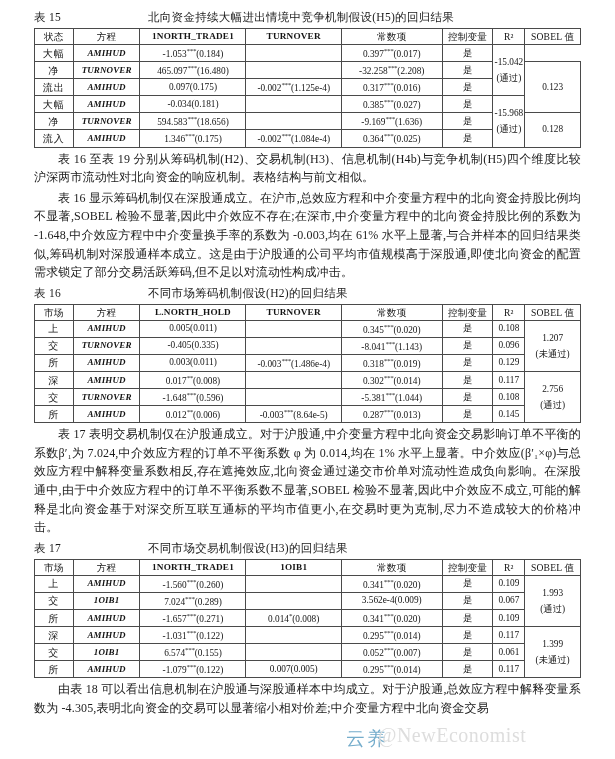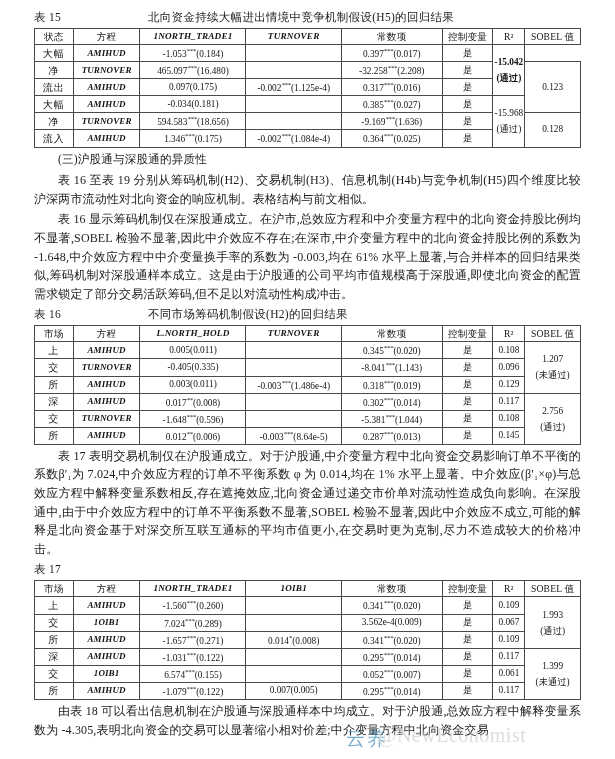--- a/index.html
+++ b/index.html
@@ -60,21 +60,20 @@
     line-height:13px;
     font-weight:400;
     overflow:hidden;
     white-space:nowrap;
   }
   table.reg thead th{
     font-size:9.6px;
     letter-spacing:.2px;
   }
   table.reg thead th.ital{
-    font-style:italic;
     font-weight:700;
     font-size:9.2px;
   }
   table.reg tbody td.eq{
     font-style:italic;
     font-weight:700;
     font-size:9px;
     letter-spacing:.1px;
   }
   table.reg tbody td.grp{
@@ -181,21 +180,21 @@
           </tr>
         </thead>
     <tbody>
           <tr>
             <td class="grp">大幅</td>
             <td class="eq">AMIHUD</td>
             <td>-1.053<span class="sup">***</span>(0.184)</td>
             <td></td>
             <td>0.397<span class="sup">***</span>(0.017)</td>
             <td>是</td>
-            <td rowspan="3" style="line-height: 16px; font-weight: bold;">
+            <td rowspan="3" style="line-height: 16px;">
               <div>-15.042</div>
               <div>(通过)</div>
             </td>
           </tr>
           <tr>
             <td class="grp">净</td>
             <td class="eq">TURNOVER</td>
             <td>465.097<span class="sup">***</span>(16.480)</td>
             <td></td>
             <td>-32.258<span class="sup">***</span>(2.208)</td>
@@ -235,21 +234,20 @@
             <td class="grp">流入</td>
             <td class="eq">AMIHUD</td>
             <td>1.346<span class="sup">***</span>(0.175)</td>
             <td>-0.002<span class="sup">***</span>(1.084e-4)</td>
             <td>0.364<span class="sup">***</span>(0.025)</td>
             <td>是</td>
           </tr>
         </tbody>
   </table>
 
-  <p class="section">(三)沪股通与深股通的异质性</p>
   <p class="para">表 16 至表 19 分别从筹码机制(H2)、交易机制(H3)、信息机制(H4b)与竞争机制(H5)四个维度比较沪深两市流动性对北向资金的响应机制。表格结构与前文相似。</p>
   <p class="para">表 16 显示筹码机制仅在深股通成立。在沪市,总效应方程和中介变量方程中的北向资金持股比例均不显著,SOBEL 检验不显著,因此中介效应不存在;在深市,中介变量方程中的北向资金持股比例的系数为 -1.648,中介效应方程中中介变量换手率的系数为 -0.003,均在 61% 水平上显著,与合并样本的回归结果类似,筹码机制对深股通样本成立。这是由于沪股通的公司平均市值规模高于深股通,即使北向资金的配置需求锁定了部分交易活跃筹码,但不足以对流动性构成冲击。</p>
 
   <div class="caption">
     <span class="tbl-no">表 16</span>
     <span class="tbl-title">不同市场筹码机制假设(H2)的回归结果</span>
   </div>
 
   <table class="reg" id="t16">
     <colgroup>
@@ -337,20 +335,21 @@
             <td>是</td>
             <td>0.145</td>
           </tr>
         </tbody>
   </table>
 
   <p class="para">表 17 表明交易机制仅在沪股通成立。对于沪股通,中介变量方程中北向资金交易影响订单不平衡的系数β′₁为 7.024,中介效应方程的订单不平衡系数 φ 为 0.014,均在 1% 水平上显著。中介效应(β′₁×φ)与总效应方程中解释变量系数相反,存在遮掩效应,北向资金通过递交市价单对流动性造成负向影响。在深股通中,由于中介效应方程中的订单不平衡系数不显著,SOBEL 检验不显著,因此中介效应不成立,可能的解释是北向资金基于对深交所互联互通标的平均市值更小,在交易时更为克制,尽力不造成较大的价格冲击。</p>
 
   <div class="caption">
     <span class="tbl-no">表 17</span>
+    <span class="tbl-title">不同市场交易机制假设(H3)的回归结果</span>
   </div>
 
   <table class="reg" id="t17">
     <colgroup>
       <col class="c-state">
           <col class="c-eq">
           <col class="c-v1">
           <col class="c-v2">
       <col class="c-const">
           <col class="c-ctrl">

